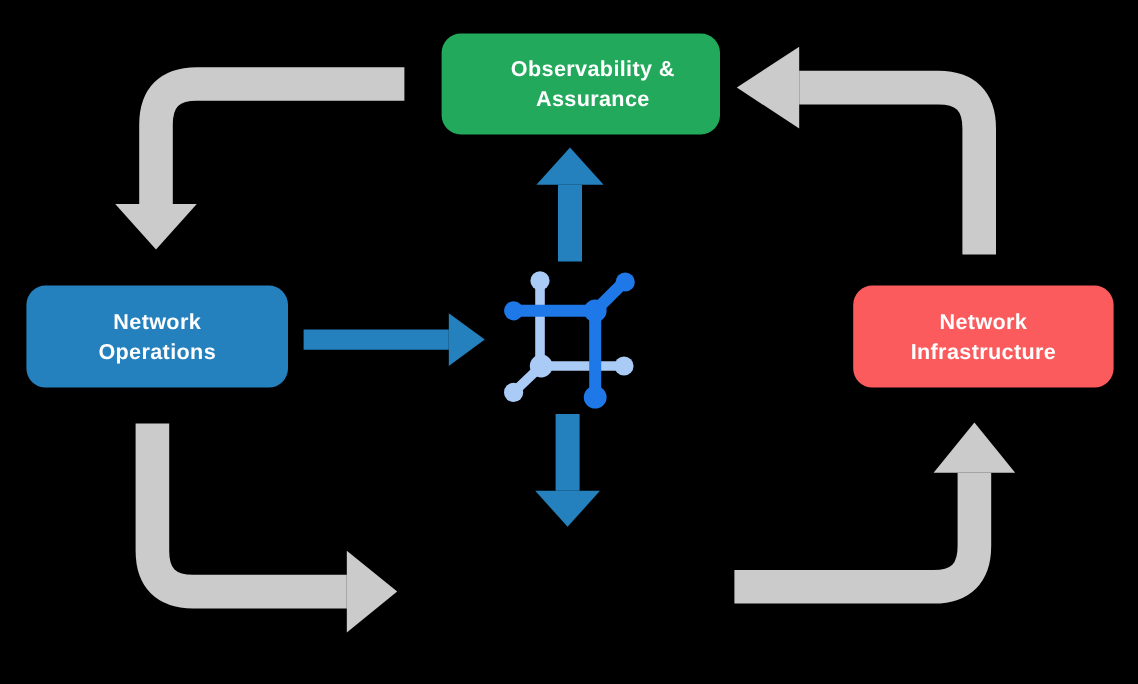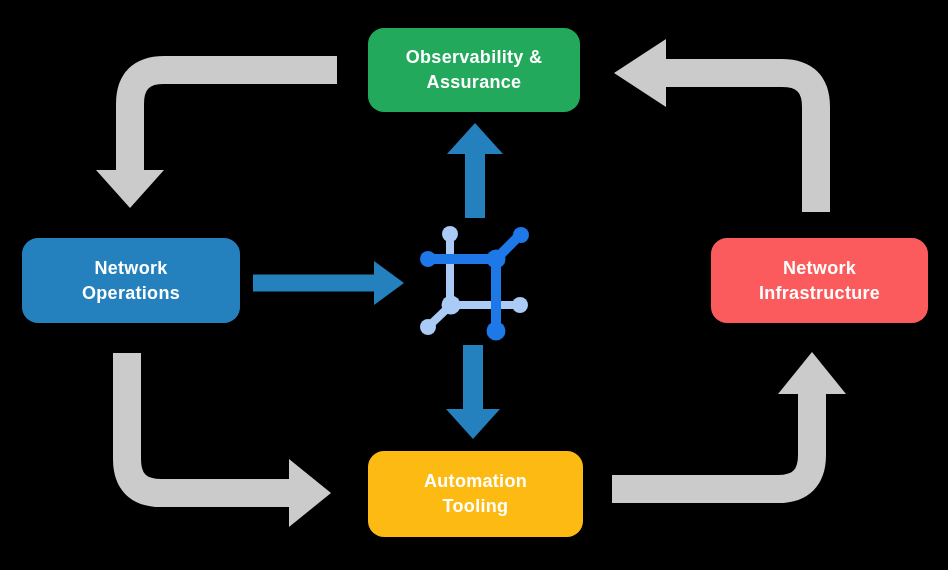--- a/index.html
+++ b/index.html
@@ -40,21 +40,21 @@
     align-items: center;
     justify-content: center;
     text-align: center;
     color: var(--text, #FFFFFF);
     font-size: 18px;
     font-weight: 600;
     letter-spacing: 0.3px;
     line-height: 1.38;
   }
   .node span { white-space: pre-line; }
-  .node-observability        { left: 368px; top: 28px;  width: 212px; height: 84px; background: #22A95C; }
+  .node-observability        { left: 368px; top: 28px;  width: 212px; height: 84px; background: #22A95C; padding-left: 20px; }
   .node-network-operations   { left: 22px;  top: 238px; width: 218px; height: 85px; background: #2481BE; }
   .node-network-infrastructure { left: 711px; top: 238px; width: 217px; height: 85px; background: #FB5B5C; }
   .node-automation-tooling   { left: 368px; top: 451px; width: 215px; height: 86px; background: #FDBA12; }
 </style>
 </head>
 <body>
 
 <div class="canvas">
 
   <svg class="layer" viewBox="0 0 948 570">
@@ -122,18 +122,14 @@
   <div class="node node-network-operations" style="background: rgb(36, 129, 190);">
     <span>Network
 Operations</span>
   </div>
 
   <div class="node node-network-infrastructure" style="background: rgb(251, 91, 92);">
     <span>Network
 Infrastructure</span>
   </div>
 
-  <div class="node node-automation-tooling" style="background: rgb(253, 186, 18);">
-    <span>Automation
-Tooling</span>
-  </div>
 
 </div>
 
 </body></html>

